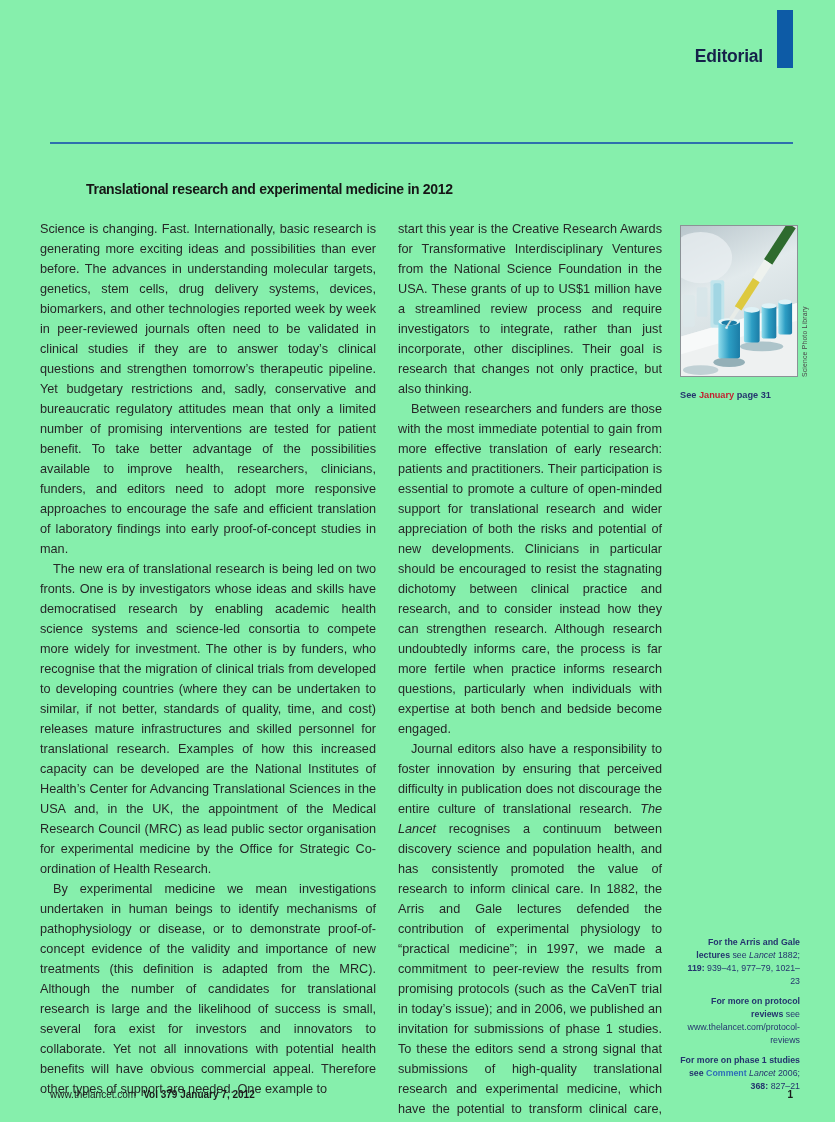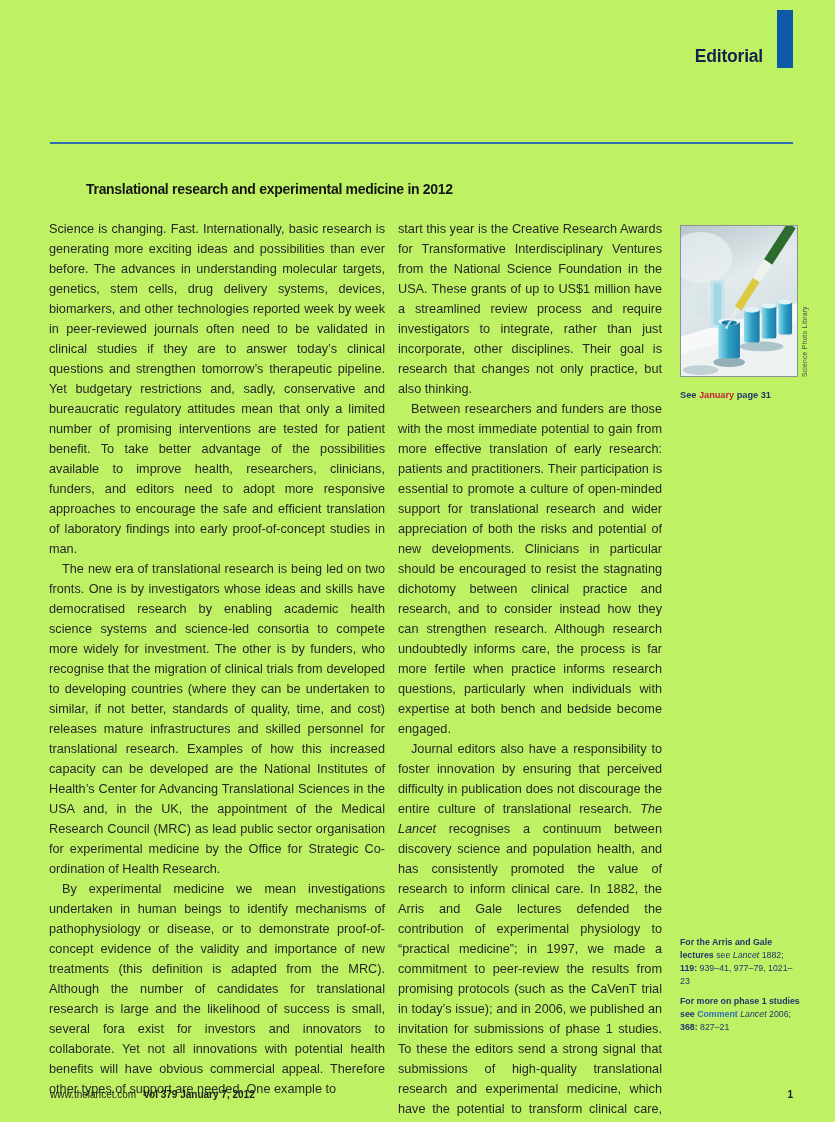--- a/index.html
+++ b/index.html
@@ -1,46 +1,46 @@
 <!DOCTYPE html>
 <html><head>
 <meta charset="utf-8">
 <style>
   html,body{margin:0;padding:0;background:#ffffff;}
-  .page{position:relative;width:835px;height:1122px;background:#bef264;overflow:hidden;
+  .page{position:relative;width:835px;height:1122px;background:#86efac;overflow:hidden;
         font-family:"Liberation Sans","DejaVu Sans",sans-serif;color:#272727;}
 
   .accent-bar{position:absolute;left:777px;top:10px;width:16px;height:58px;background:#0d5ba6;}
   .editorial-label{position:absolute;top:46px;right:72px;font-size:17.5px;font-weight:700;
         color:#15214a;letter-spacing:-0.2px;}
   .header-rule{position:absolute;left:50px;top:142px;width:743px;height:2.2px;background:#2e6fad;}
 
   .article-title{position:absolute;left:50px;top:172px;width:620px;font-size:14px;
         font-weight:700;color:#161616;letter-spacing:-0.3px;margin-left:36px;}
 
   .col{position:absolute;top:219px;font-size:12.7px;line-height:20px;text-align:justify;
         color:#272727;}
-  .col1{left:49px;width:336px;}
+  .col1{left:40px;width:336px;}
   .col2{left:398px;width:264px;}
   .col p{margin:0;}
   .col p.indent{text-indent:13px;}
 
   .photo-wrap{position:absolute;left:680px;top:225px;width:118px;height:152px;
         border:1px solid #8b9296;box-sizing:border-box;}
   .photo-wrap svg{display:block;width:100%;height:100%;}
   .photo-credit{position:absolute;left:801px;top:377px;transform:rotate(-90deg);
         transform-origin:0 0;font-size:6.8px;color:#4a4a4a;white-space:nowrap;width:152px;
         letter-spacing:0.2px;}
 
   .see-ref{position:absolute;left:680px;top:390px;font-size:9.2px;font-weight:700;color:#24356e;}
   .see-ref .red{color:#c31f30;}
 
   .notes{position:absolute;left:680px;top:936px;width:120px;font-size:8.8px;line-height:13px;
         color:#24356e;text-align:left;}
-  .notes p{margin:0 0 7px 0;}
+  .notes p{margin:0 0 7px 0;text-align:right;}
 
   .footer-left{position:absolute;left:50px;top:1089px;font-size:10px;color:#1a1a1a;}
   .footer-left .bold{font-weight:700;margin-left:7px;}
   .footer-page{position:absolute;right:42px;top:1089px;font-size:10px;font-weight:700;color:#1a1a1a;}
 </style>
 </head>
 <body>
 
 <div class="page">
 
@@ -104,19 +104,20 @@
       </g>
       <circle cx="46.5" cy="103" r="1.2" fill="#d8eef4"></circle>
     </svg>
   </div>
   <div class="photo-credit">Science Photo Library</div>
 
   <div class="see-ref"><span>See </span><span class="red">January</span><span> page 31</span></div>
 
   <div class="notes">
       <p><span style="font-weight: 700;">For the Arris and Gale lectures</span><span> see </span><span style="font-style: italic;">Lancet</span><span> 1882; </span><span style="font-weight: 700;">119:</span><span> 939–41, 977–79, 1021–23</span></p>
+      <p><span style="font-weight: 700;">For more on protocol reviews</span><span> see www.thelancet.com/protocol-reviews</span></p>
       <p><span style="font-weight: 700;">For more on phase 1 studies see</span><span> </span><span style="font-weight: 700; color: rgb(47, 109, 184);">Comment</span><span> </span><span style="font-style: italic;">Lancet</span><span> 2006; </span><span style="font-weight: 700;">368:</span><span> 827–21</span></p>
     </div>
 
   <div class="footer-left"><span>www.thelancet.com</span><span class="bold">Vol 379  January 7, 2012</span></div>
   <div class="footer-page">1</div>
 
 </div>
 
 </body></html>

